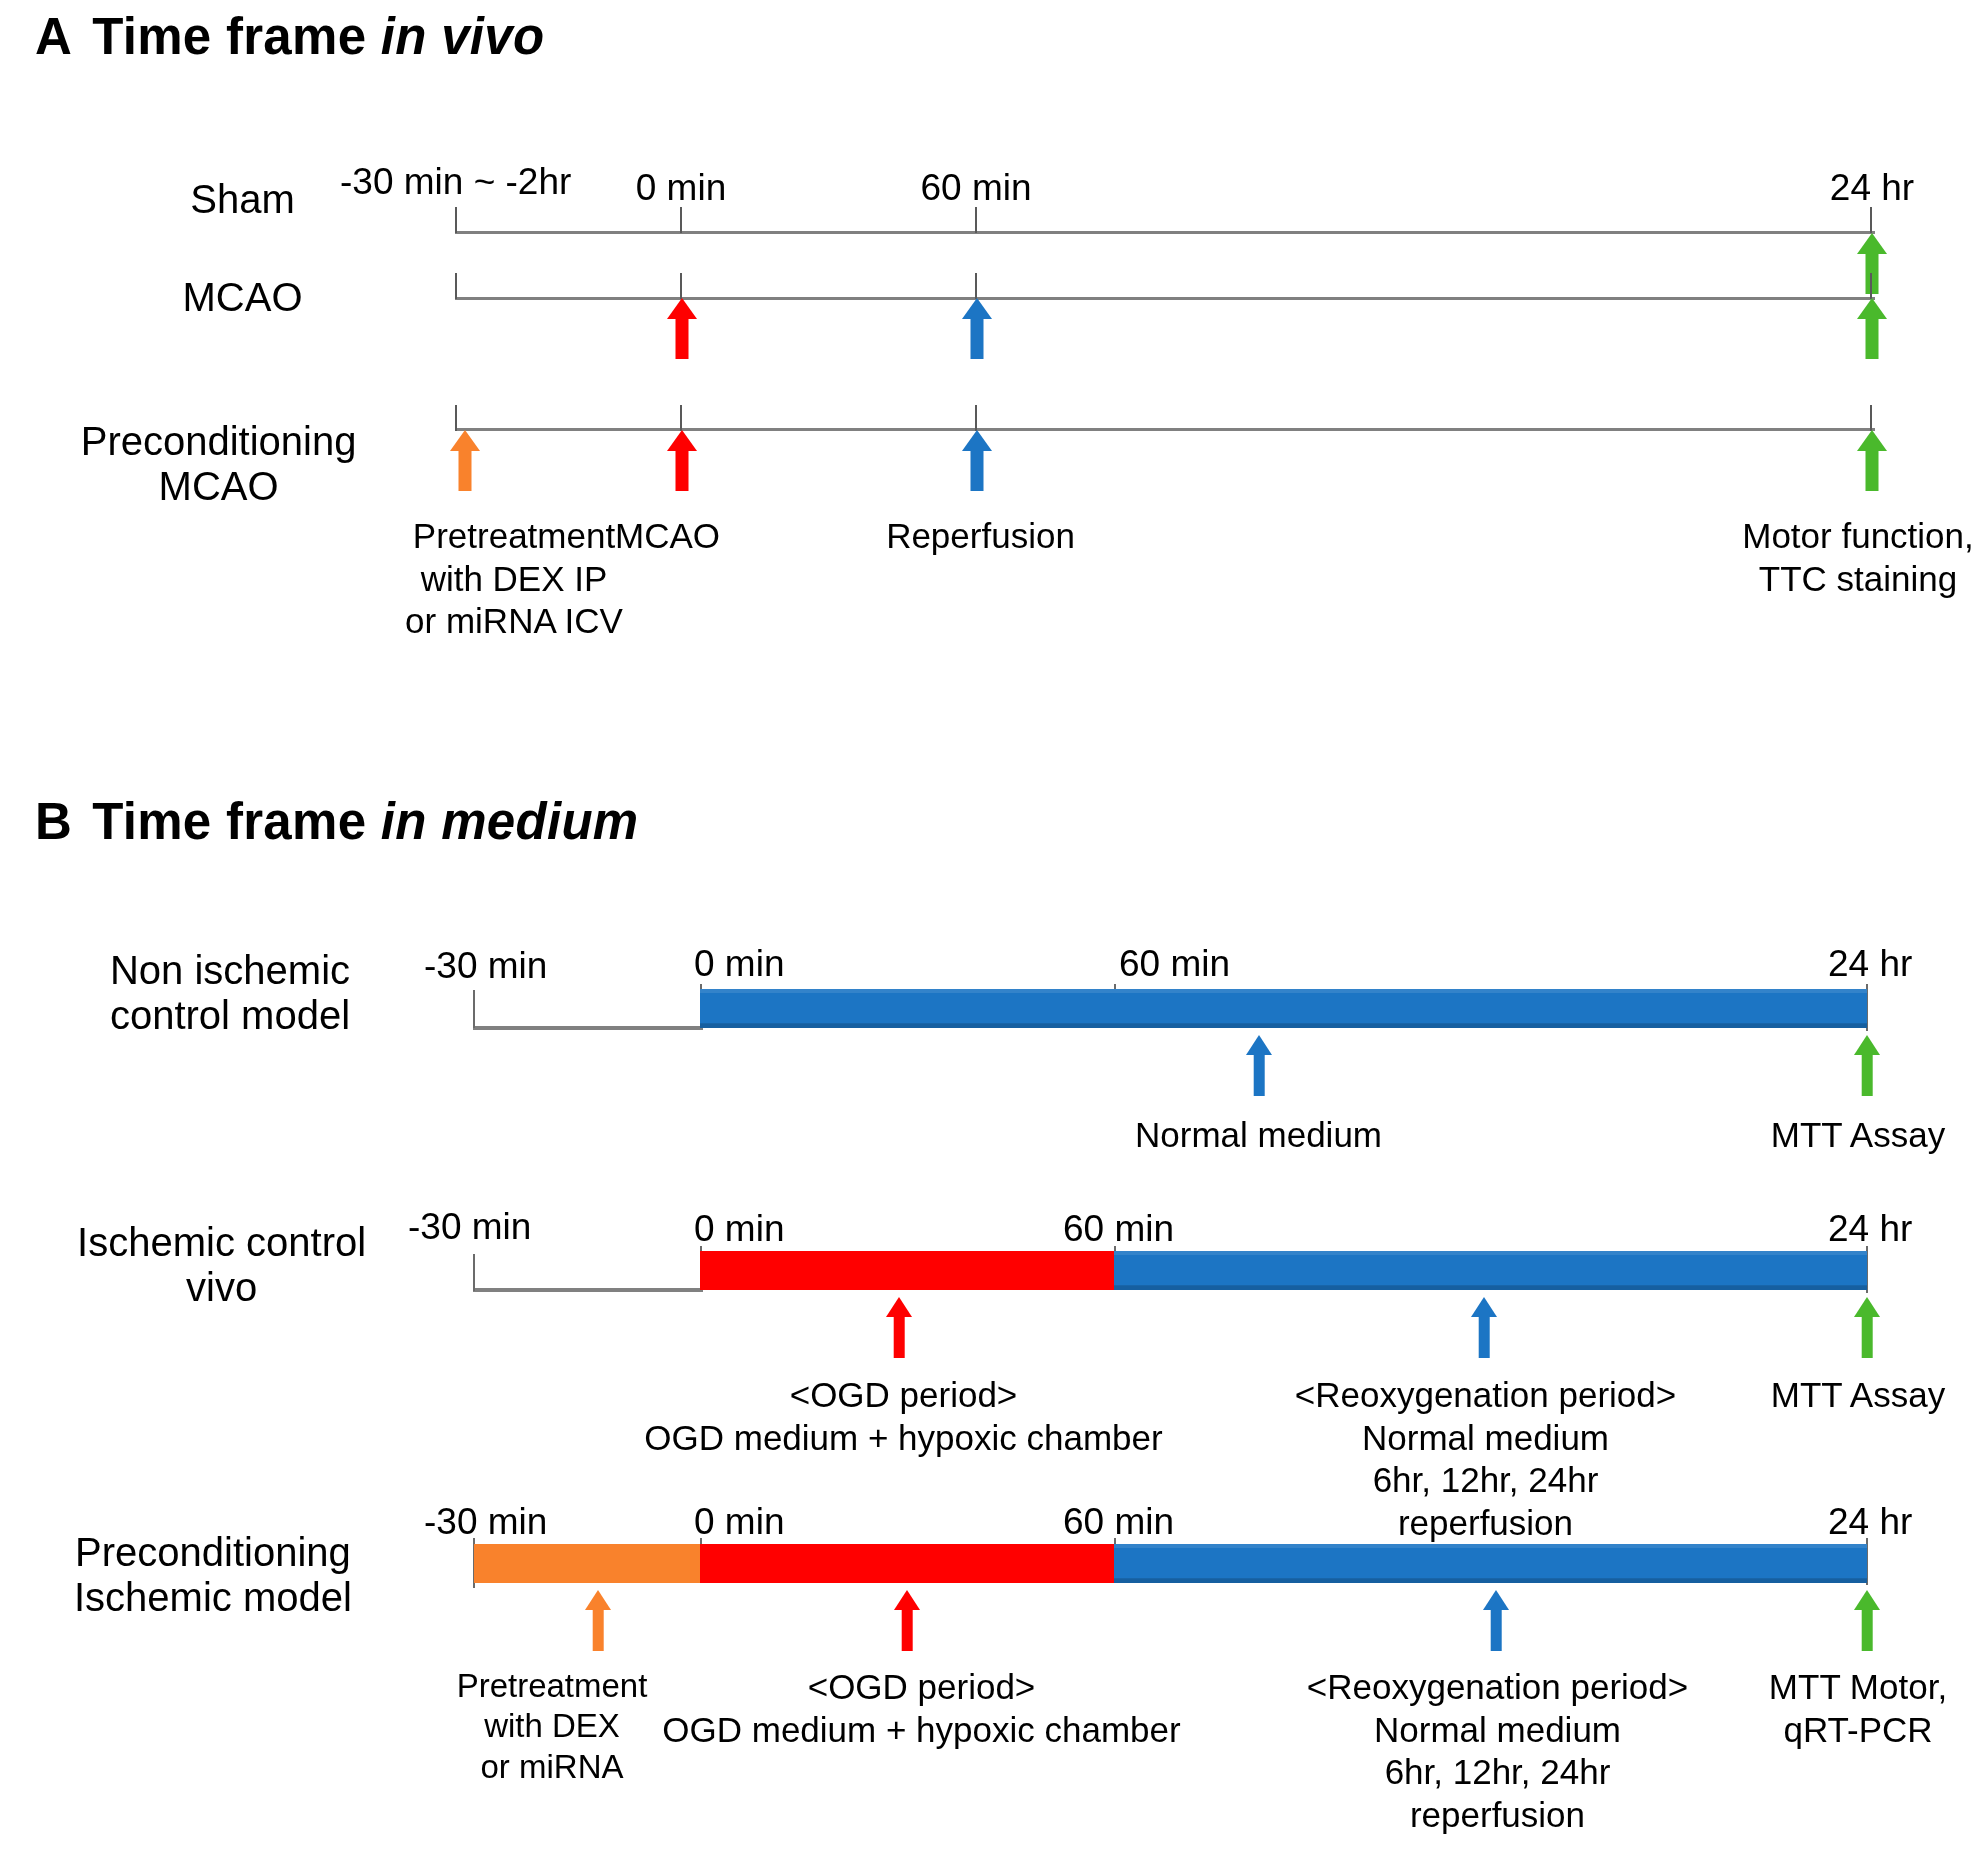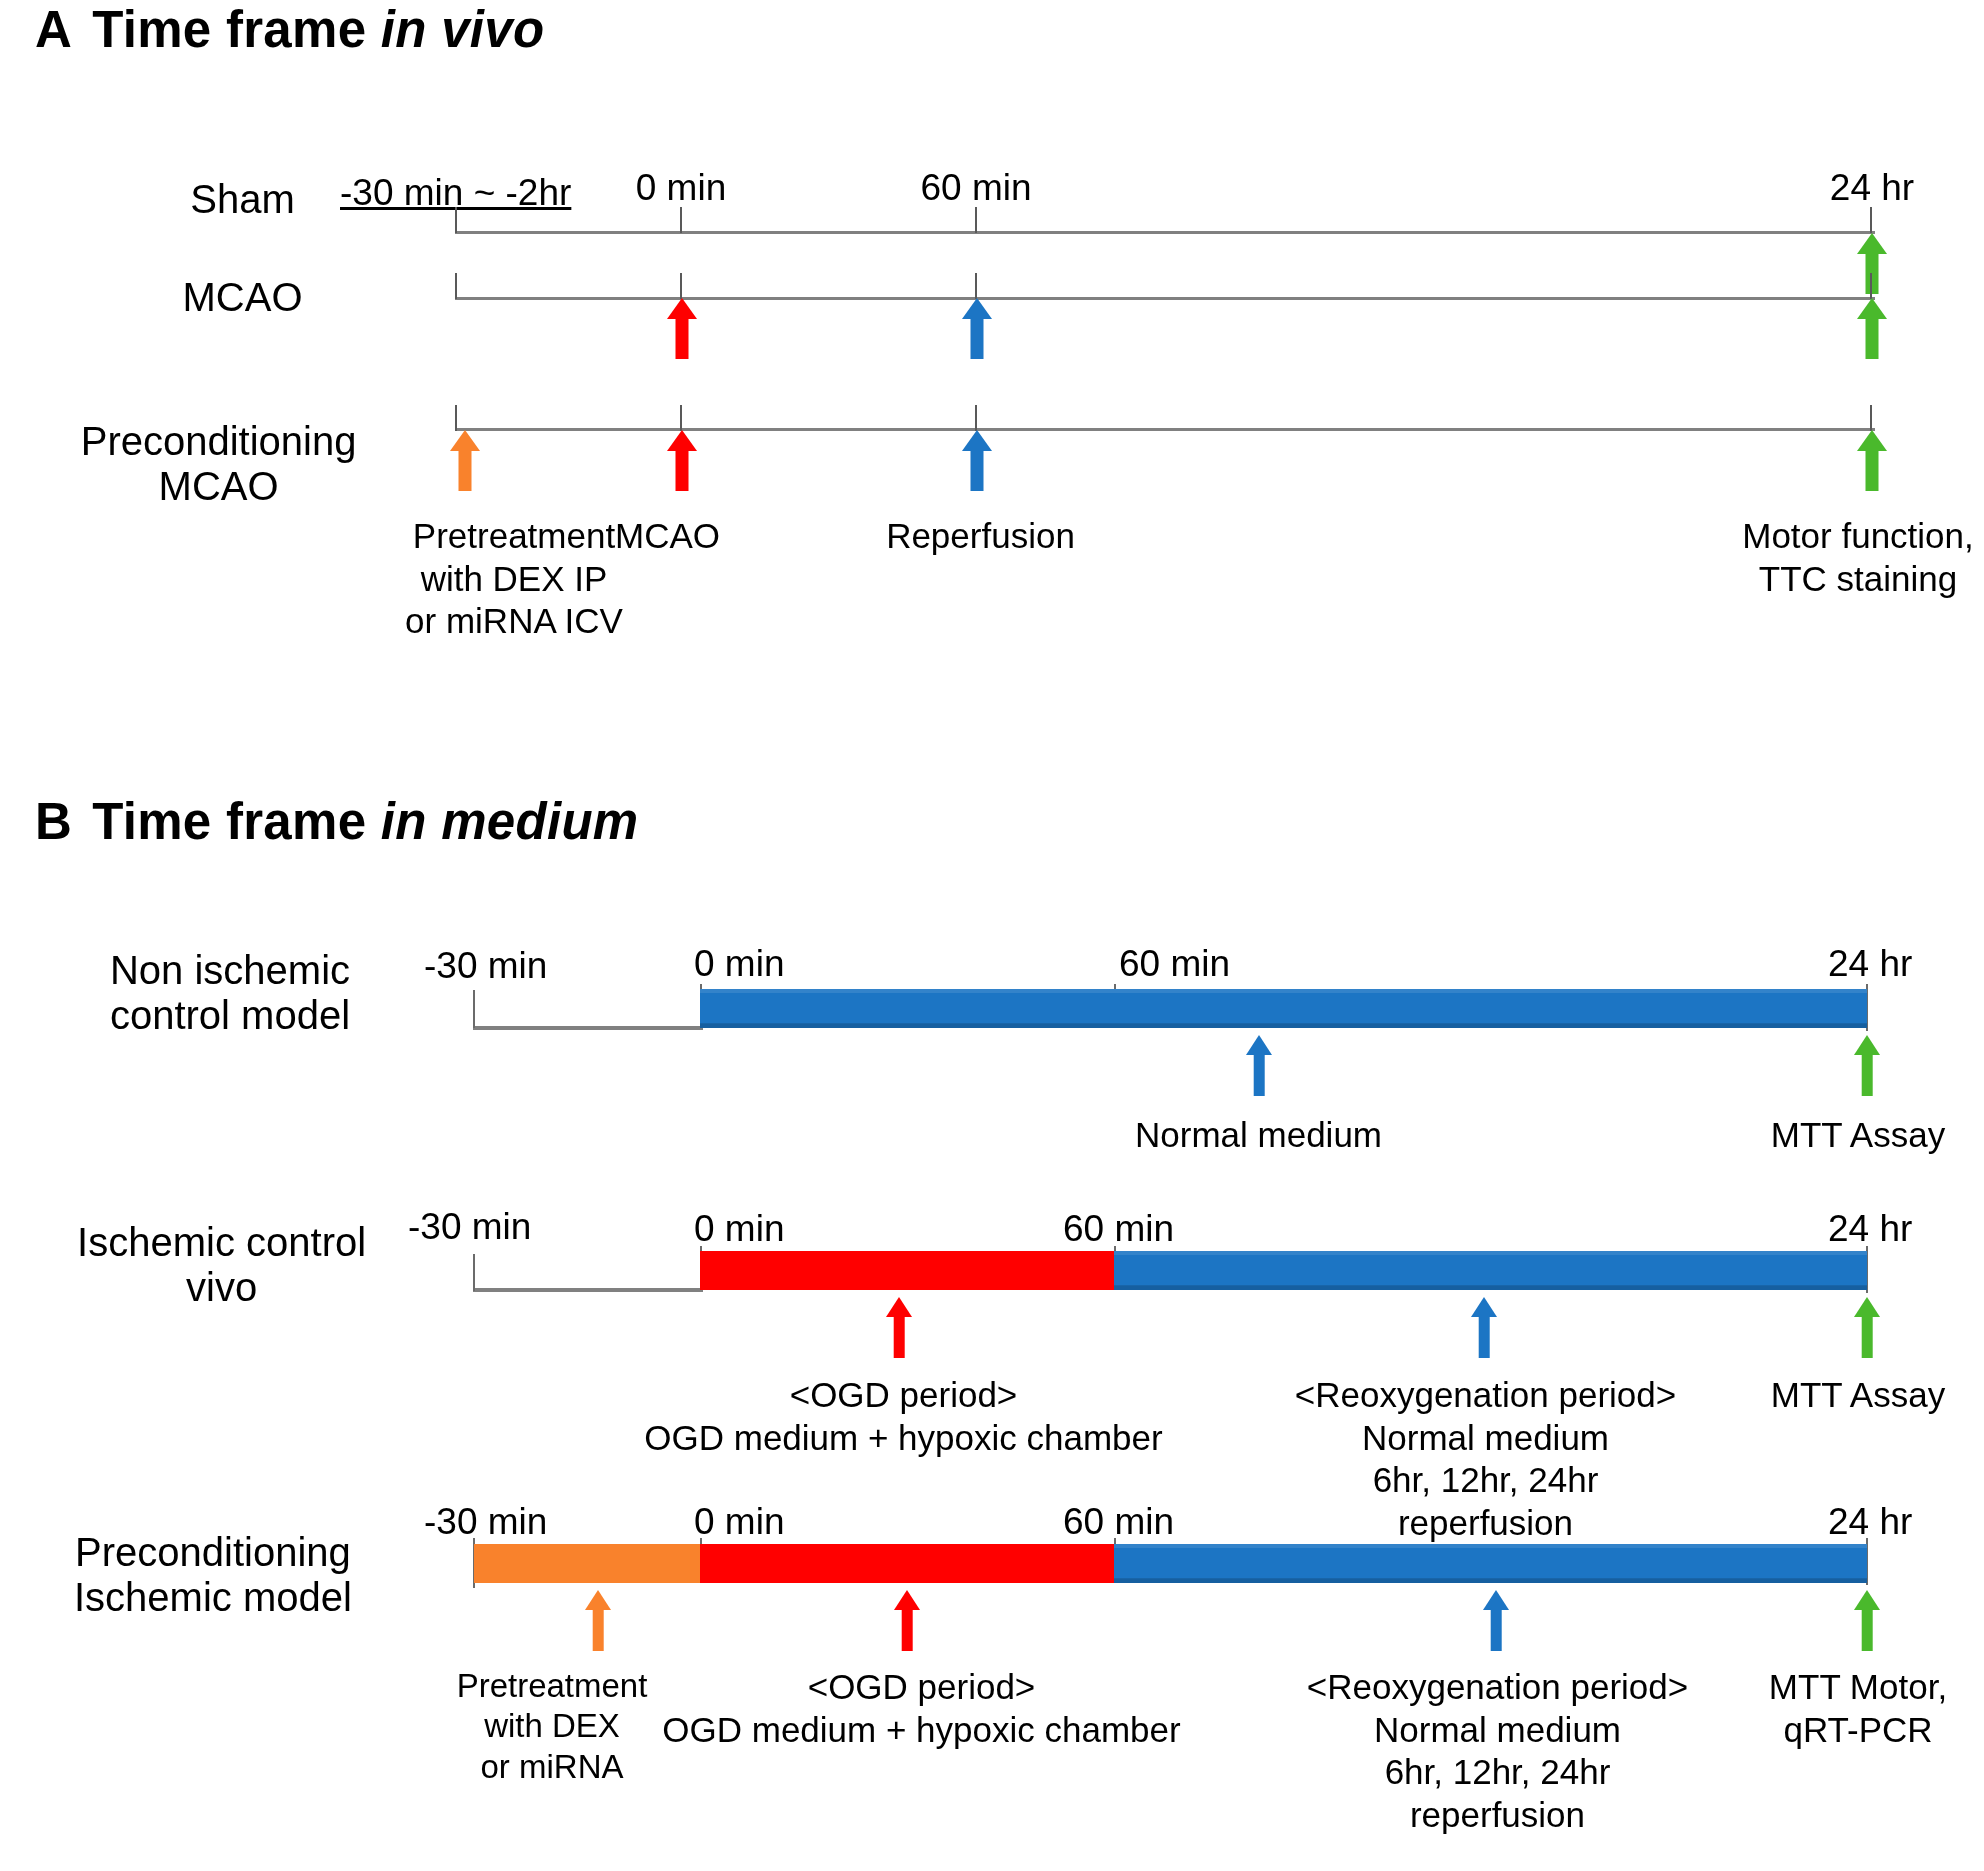--- a/index.html
+++ b/index.html
@@ -48,30 +48,30 @@
   .arrow.orange .shaft{background:#f9822c;}
   .arrow.orange .head{border-bottom-color:#f9822c;}
 
   
   .annot{position:absolute;font-size:35px;line-height:1.22;text-align:center;white-space:pre-line;}
   .annot.small{font-size:33px;}
 </style>
 </head>
 <body>
 
-<div class="panel-head" style="left:35px;top:0;">
+<div class="panel-head" style="left:35px;top:7px;">
   <span class="letter">A</span><span>Time frame </span><span class="ital">in vivo</span>
 </div>
 
 <div class="row-label" style="left:71px;top:177px;width:343px;">Sham</div>
 <div class="row-label" style="left:71px;top:275px;width:343px;">MCAO</div>
 <div class="row-label" style="left:23.6px;top:419px;width:390px;">Preconditioning
 MCAO</div>
 
-<div class="tick-cap" style="left:340px;top:172px;text-decoration:underline;">-30 min ~ -2hr</div>
+<div class="tick-cap" style="left:340px;top:161px;">-30 min ~ -2hr</div>
 <div class="tick-cap" style="left:681px;top:167px;transform:translateX(-50%);">0 min</div>
 <div class="tick-cap" style="left:976px;top:167px;transform:translateX(-50%);">60 min</div>
 <div class="tick-cap" style="left:1872px;top:167px;transform:translateX(-50%);">24 hr</div>
 
 <div class="axis-line" style="left:455px;top:231px;width:1420px;"></div>
 <div class="axis-tick" style="left:455px;top:207px;height:26px;"></div>
 <div class="axis-tick" style="left:680px;top:207px;height:26px;"></div>
 <div class="axis-tick" style="left:975px;top:207px;height:26px;"></div>
 <div class="axis-tick" style="left:1870px;top:207px;height:26px;"></div>
 <div class="arrow green" style="left:1856px;top:233px;width:31px;height:61px;">

